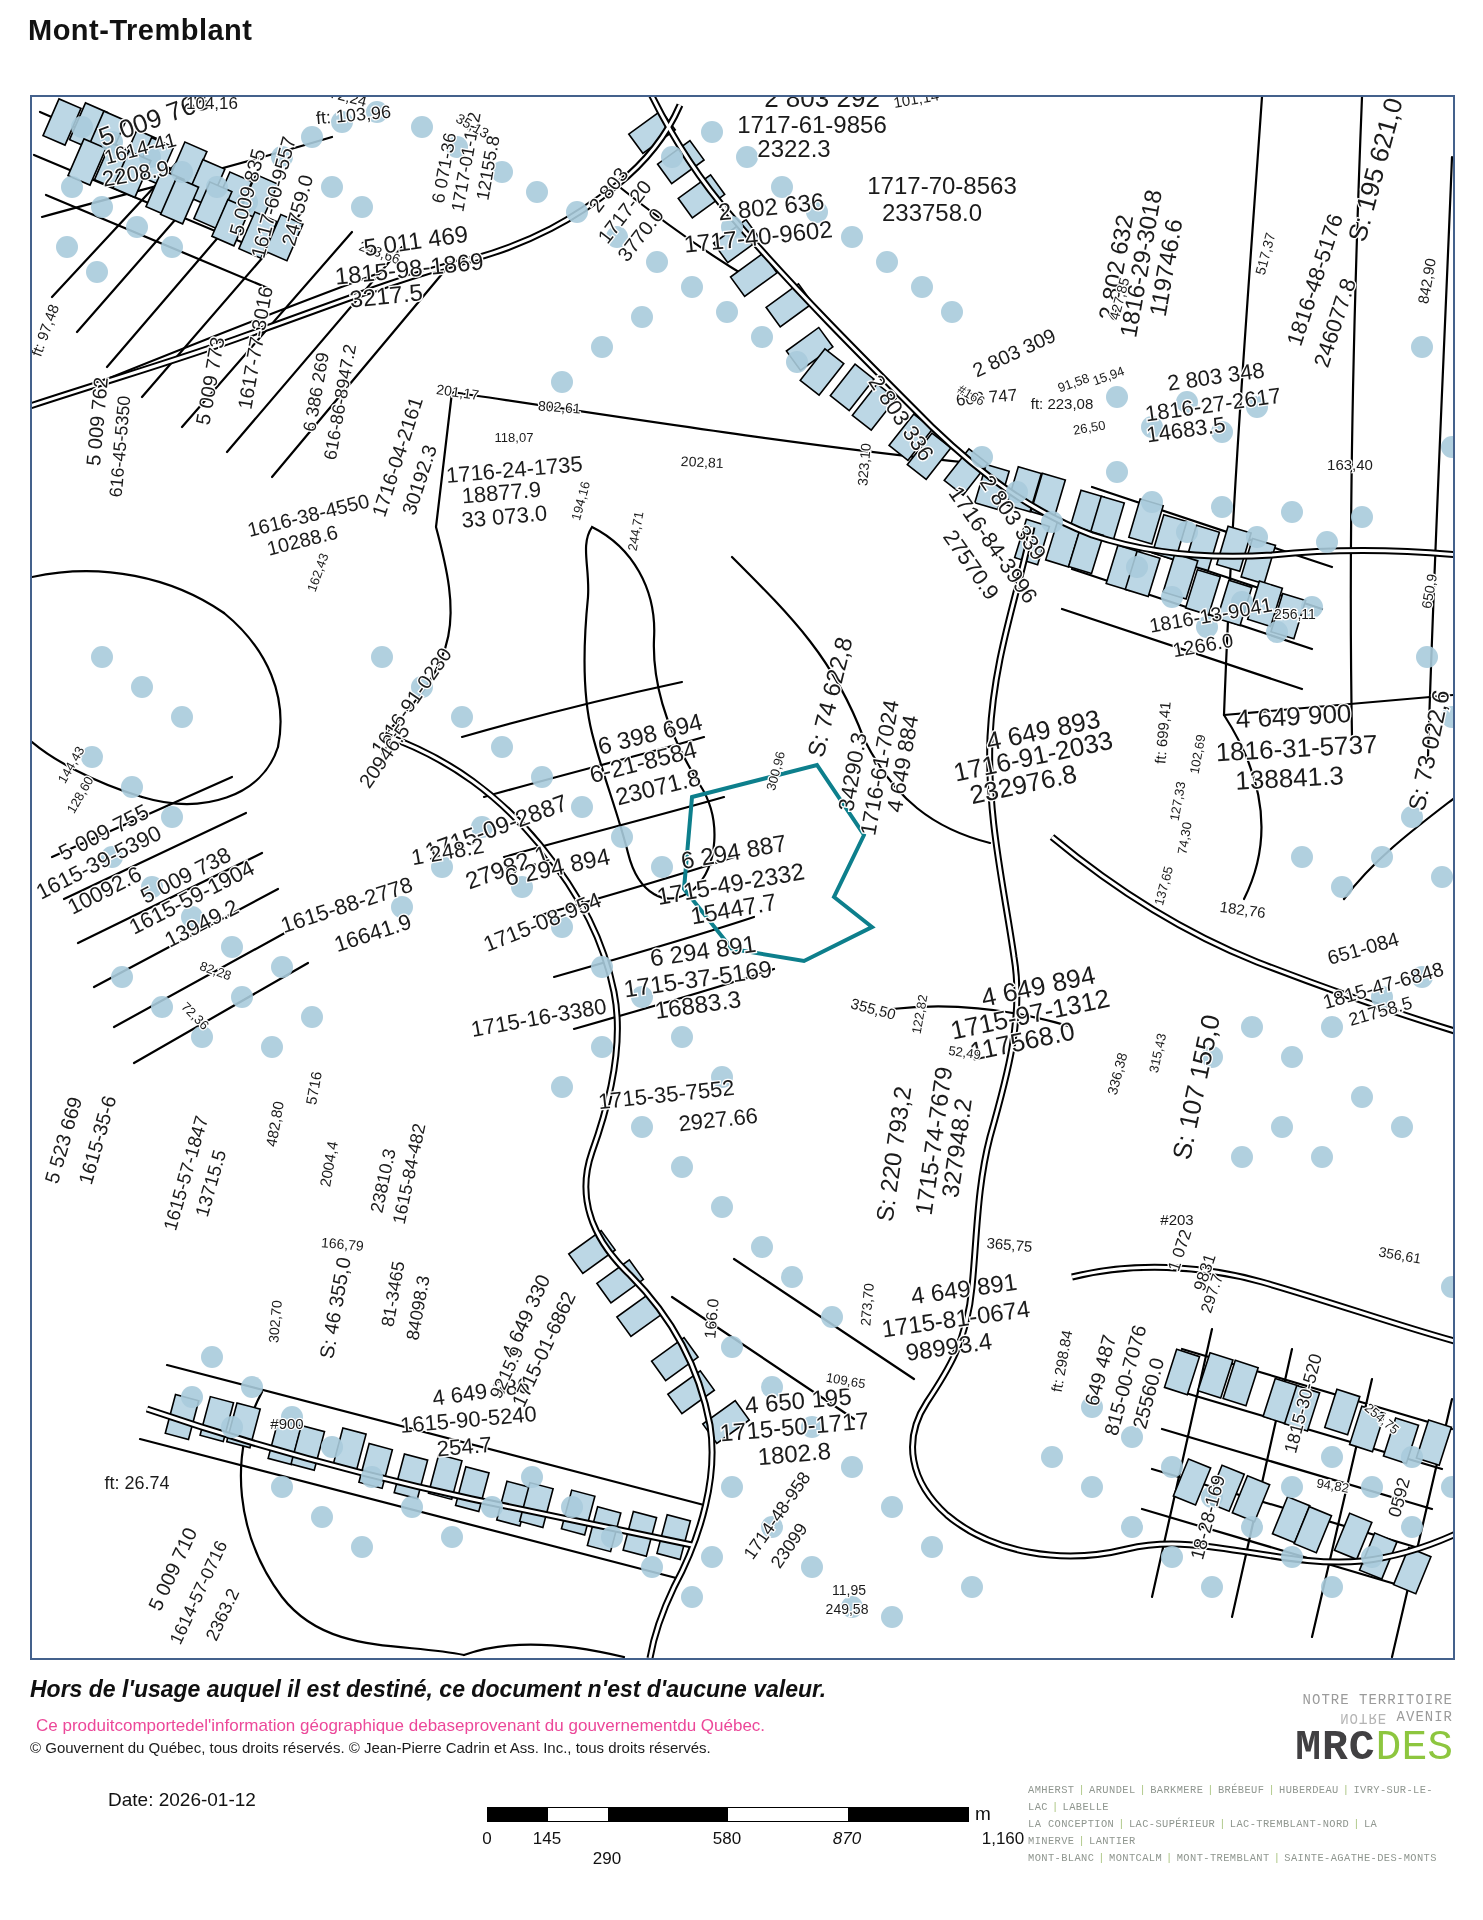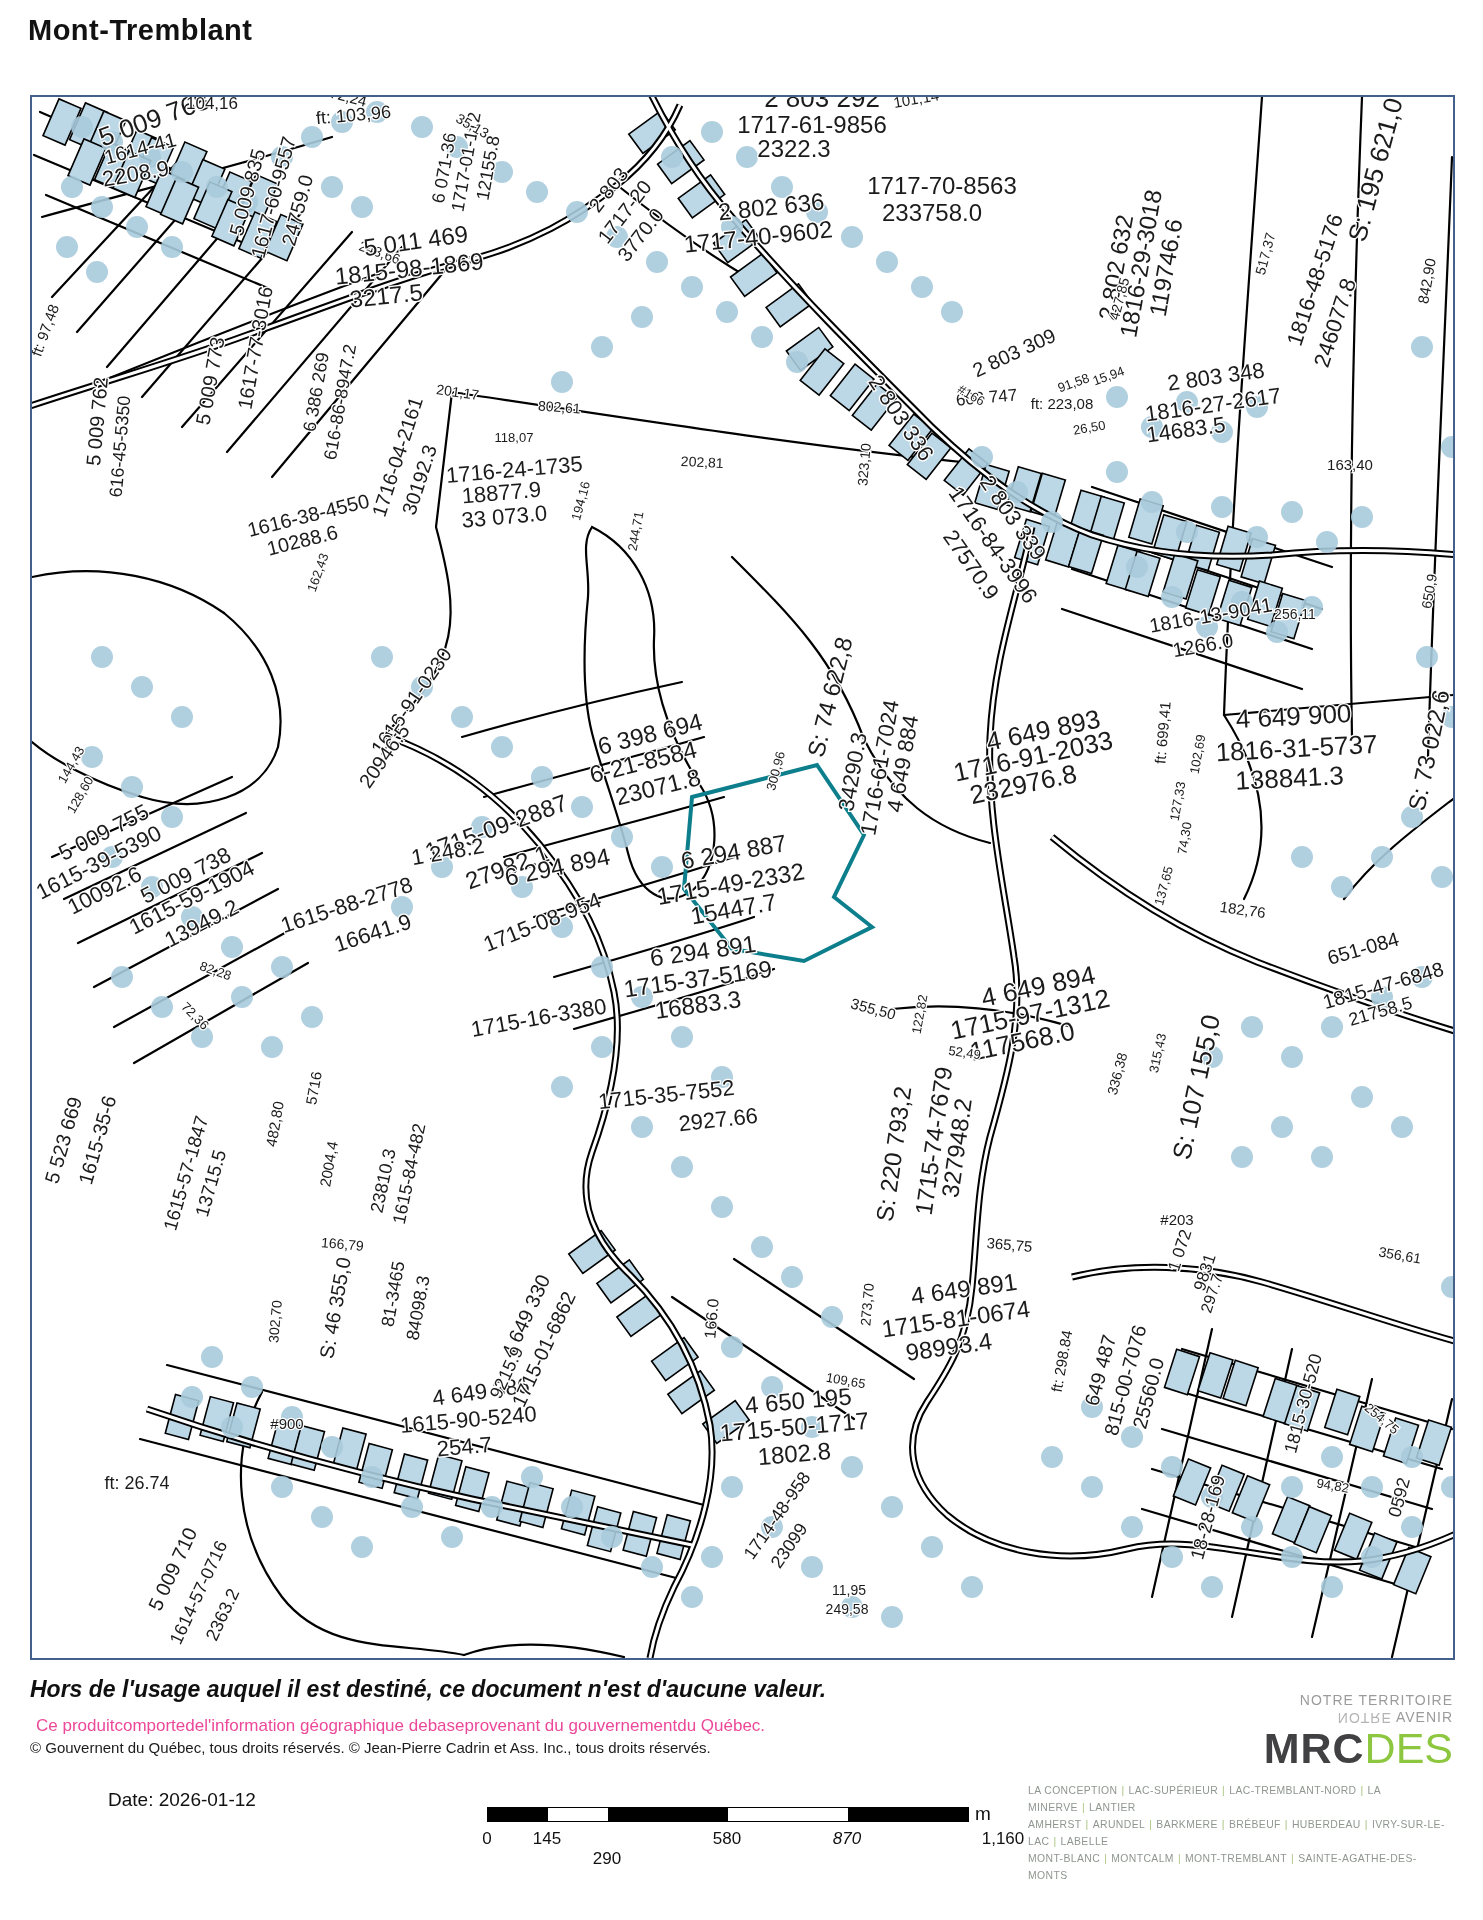--- a/index.html
+++ b/index.html
@@ -13,21 +13,21 @@
   #disclaimer{left:30px;top:1676px;font-size:23px;font-weight:bold;font-style:italic;color:#101010;}
   #credit1{left:30px;top:1716px;font-size:17px;color:#ec4899;margin-left:6px;}
   #credit2{left:30px;top:1739px;font-size:15px;color:#1c1c1c;}
   #date-label{left:108px;top:1789px;font-size:19px;color:#111;}
   #ratio-label{left:88px;top:1960px;font-size:19px;color:#111;text-align:right;}
   #scalebar{left:487px;top:1803px;width:500px;height:60px;}
   #sb-bar{position:absolute;left:0;top:4px;width:480px;height:13px;border:1px solid #000;display:flex;}
   .sb-seg{height:100%;}
   .sb-tick{position:absolute;top:26px;transform:translateX(-50%);font-size:17px;color:#111;white-space:nowrap;}
   #sb-unit{position:absolute;left:488px;top:0px;font-size:19px;color:#111;}
-  #logo{left:1028px;top:1692px;width:425px;height:210px;}
+  #logo{left:1028px;top:1692px;width:425px;height:210px;font-family:Liberation Mono, monospace;}
   #logo .tag{ text-align:right;font-size:14px;letter-spacing:1px;color:#9b9b9b;line-height:17px;}
   #logo .tag .flip{display:inline-block;transform:scaleY(-1);color:#b4b4b4;}
   #brand{text-align:right;line-height:40px;margin-top:2px;}
   #brand .l1{font-size:43px;}
   #brand .mrc{font-weight:bold;color:#414042;letter-spacing:1px;}
   #brand .green{color:#8dc63f;margin-top:9px;}
   #brand .l2{font-size:43px;letter-spacing:2px;color:#8dc63f;line-height:42px;}
   #munis{margin-top:14px;font-size:10.4px;color:#8f968f;line-height:17px;letter-spacing:.4px;text-align:left;}
   #munis .sep{color:#a9c47f;padding:0 4px;}
 </style>
@@ -618,17 +618,17 @@
 
 <div class="abs" id="logo">
   <div class="tag">
     <span>NOTRE TERRITOIRE</span><br>
     <span class="flip">NOTRE</span><span> AVENIR</span>
   </div>
   <div id="brand">
     <div class="l1"><span class="mrc">MRC</span><span class="green">DES</span></div>
   </div>
   <div id="munis">
+      <div>AMHERST<span class="sep">|</span>ARUNDEL<span class="sep">|</span>BARKMERE<span class="sep">|</span>BRÉBEUF<span class="sep">|</span>HUBERDEAU<span class="sep">|</span>IVRY-SUR-LE-LAC<span class="sep">|</span>LABELLE</div>
       <div>LA CONCEPTION<span class="sep">|</span>LAC-SUPÉRIEUR<span class="sep">|</span>LAC-TREMBLANT-NORD<span class="sep">|</span>LA MINERVE<span class="sep">|</span>LANTIER</div>
-      <div>AMHERST<span class="sep">|</span>ARUNDEL<span class="sep">|</span>BARKMERE<span class="sep">|</span>BRÉBEUF<span class="sep">|</span>HUBERDEAU<span class="sep">|</span>IVRY-SUR-LE-LAC<span class="sep">|</span>LABELLE</div>
       <div>MONT-BLANC<span class="sep">|</span>MONTCALM<span class="sep">|</span>MONT-TREMBLANT<span class="sep">|</span>SAINTE-AGATHE-DES-MONTS</div>
     </div>
 </div>
 
 </body></html>

